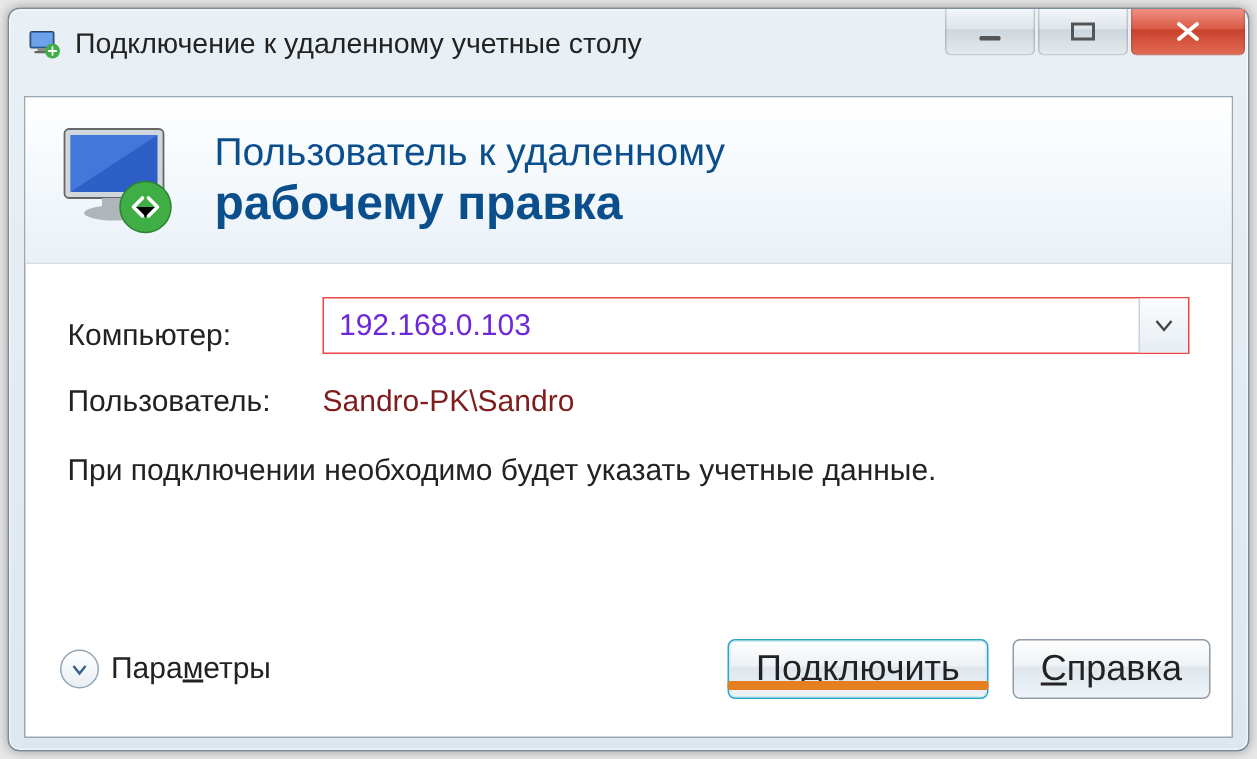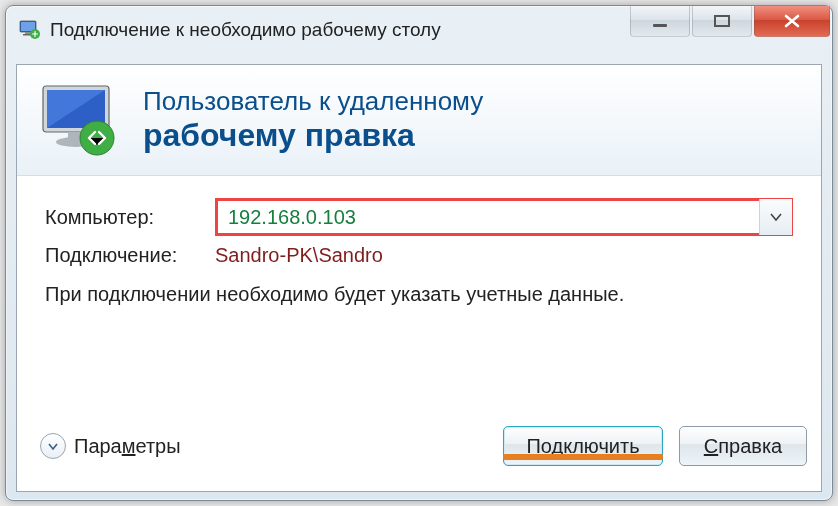--- a/index.html
+++ b/index.html
@@ -115,42 +115,42 @@
   }
 
   
   .form-area {
     padding: 22px 28px 0 28px;
     color: #222;
     font-size: 20px;
   }
   .field-row {
     display: flex;
-    align-items: center;
-    margin-bottom: 8px;
+    align-items: flex-end;
+    margin-bottom: 21px;
   }
   .field-label {
     width: 170px;
     flex: 0 0 auto;
     font-size: 20px;
   }
   .combo {
     flex: 1;
     position: relative;
     height: 38px;
   }
   .combo input {
     width: 100%;
     height: 100%;
     box-sizing: border-box;
-    border: 3px solid #ef4444;
+    border: 1px solid #ef4444;
     padding: 4px 40px 4px 10px;
     font-size: 20px;
     font-family: inherit;
-    color: #15803d;
+    color: #6d28d9;
     outline: none;
   }
   .combo-btn {
     position: absolute;
     right: 1px;
     top: 1px;
     bottom: 1px;
     width: 32px;
     display: flex;
     align-items: center;
@@ -201,21 +201,21 @@
     display: flex;
     align-items: center;
     justify-content: center;
   }
   .options-arrow svg { display:block; }
   .footer-spacer { flex:1; }
   .push-btn {
     height: 40px;
     min-width: 160px;
     padding: 0 18px;
-    font-size: 20px;
+    font-size: 24px;
     font-family: inherit;
     border-radius: 5px;
     margin-left: 16px;
     box-sizing: border-box;
     color: #222;
   }
   .push-btn.primary {
     border: 1.5px solid #2aa7c6;
     background: linear-gradient(to bottom,#fefefe 0%,#eef2f5 45%,#dee6ec 46%,#eef4f8 100%);
     box-shadow: inset 0 0 0 1px #cfe9f2;
@@ -244,21 +244,21 @@
     <span class="titlebar-icon">
       <svg viewBox="0 0 24 24">
         <rect x="2" y="3" width="16" height="11" rx="1" fill="#3b6fbf" stroke="#234" stroke-width="0.6"></rect>
         <rect x="3" y="4" width="14" height="9" fill="#6ea2e8"></rect>
         <rect x="7" y="14" width="6" height="2" fill="#8c8c8c"></rect>
         <rect x="5" y="16" width="10" height="1.5" fill="#666"></rect>
         <circle cx="17" cy="16" r="5" fill="#3fae45"></circle>
         <path d="M14.5 16 h5 M17 13.5 v5" stroke="#fff" stroke-width="1.2" stroke-linecap="round"></path>
       </svg>
     </span>
-    <span class="titlebar-text">Подключение к необходимо рабочему столу</span>
+    <span class="titlebar-text">Подключение к удаленному учетные столу</span>
   </div>
 
   <div class="win-controls">
     <div class="win-btn">
       <svg width="18" height="14">
           <rect x="2" y="10" width="14" height="3" fill="#555" rx="1"></rect>
         </svg>
     </div>
     <div class="win-btn">
       <svg width="18" height="14">
@@ -309,21 +309,21 @@
             <span>
               <svg width="14" height="10">
                   <path d="M2 2 L7 8 L12 2" fill="none" stroke="#444" stroke-width="1.6"></path>
                 </svg>
             </span>
           </div>
         </div>
       </div>
 
       <div class="field-row">
-        <span class="field-label">Подключение:</span>
+        <span class="field-label">Пользователь:</span>
         <span class="user-value">Sandro-PK\Sandro</span>
       </div>
 
       <div class="info-text">При подключении необходимо будет указать учетные данные.</div>
     </div>
 
     <div class="footer">
       <div class="options-btn">
         <span class="options-arrow">
           <svg width="12" height="10">

